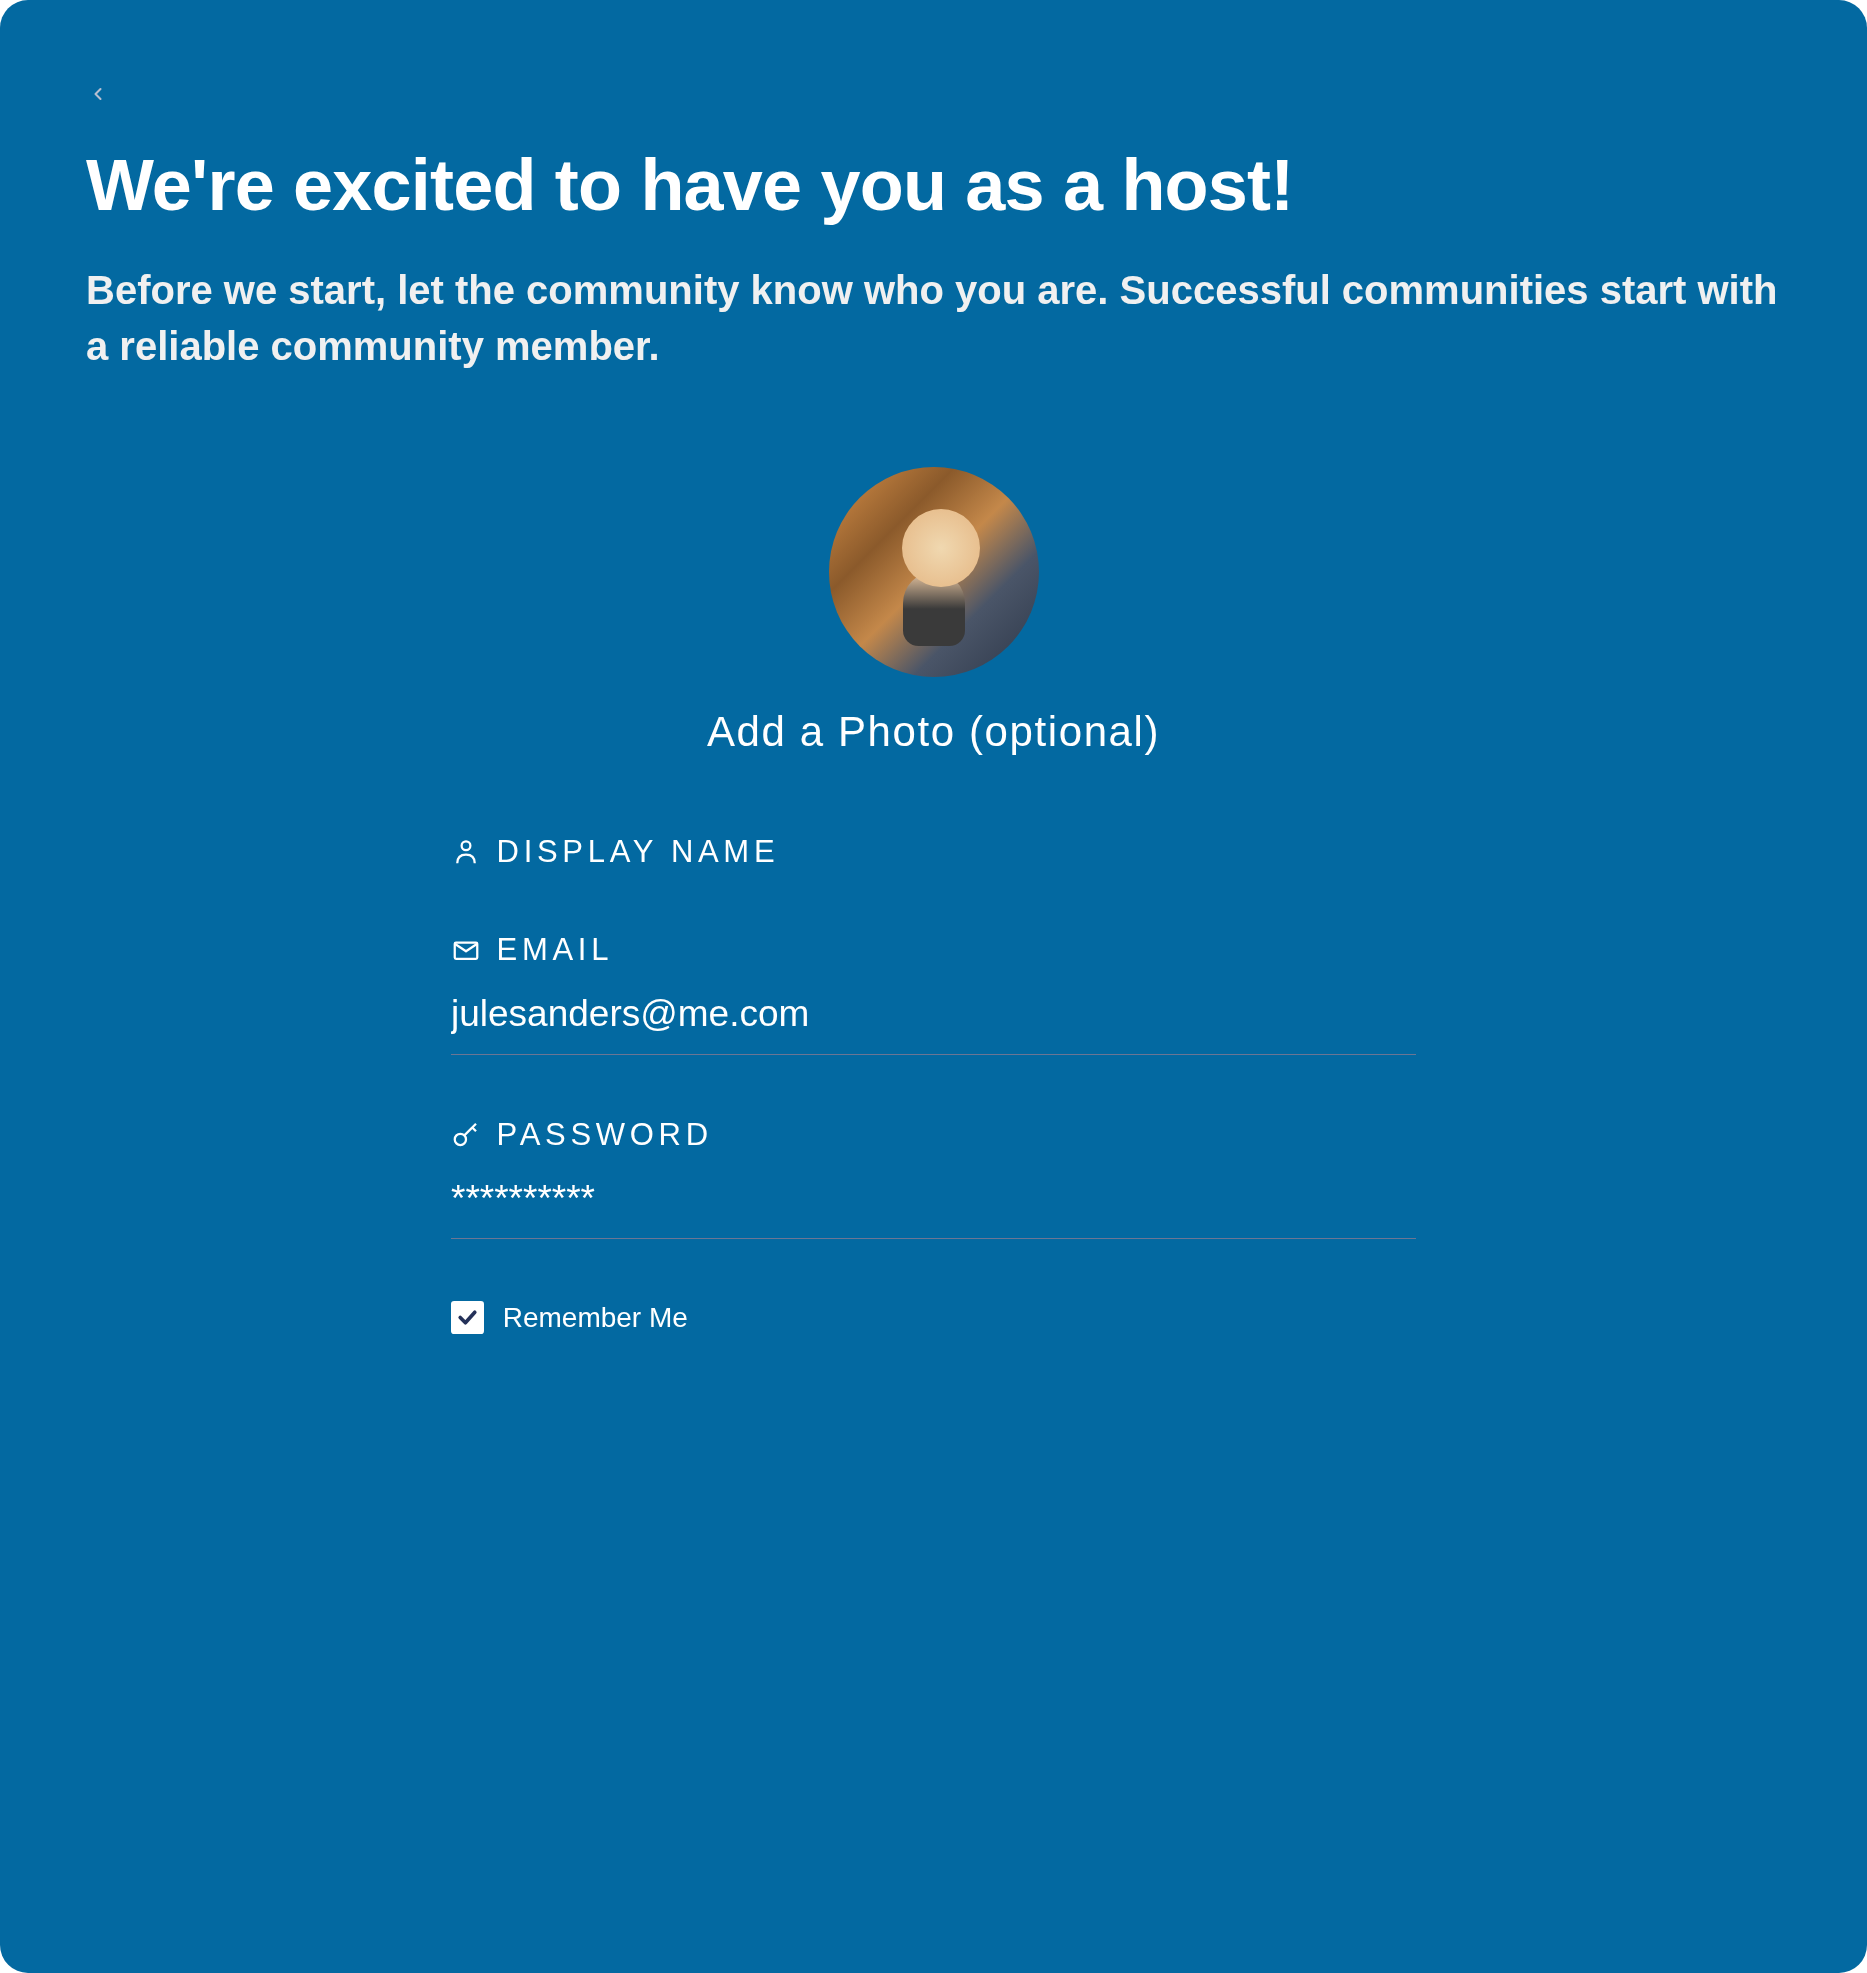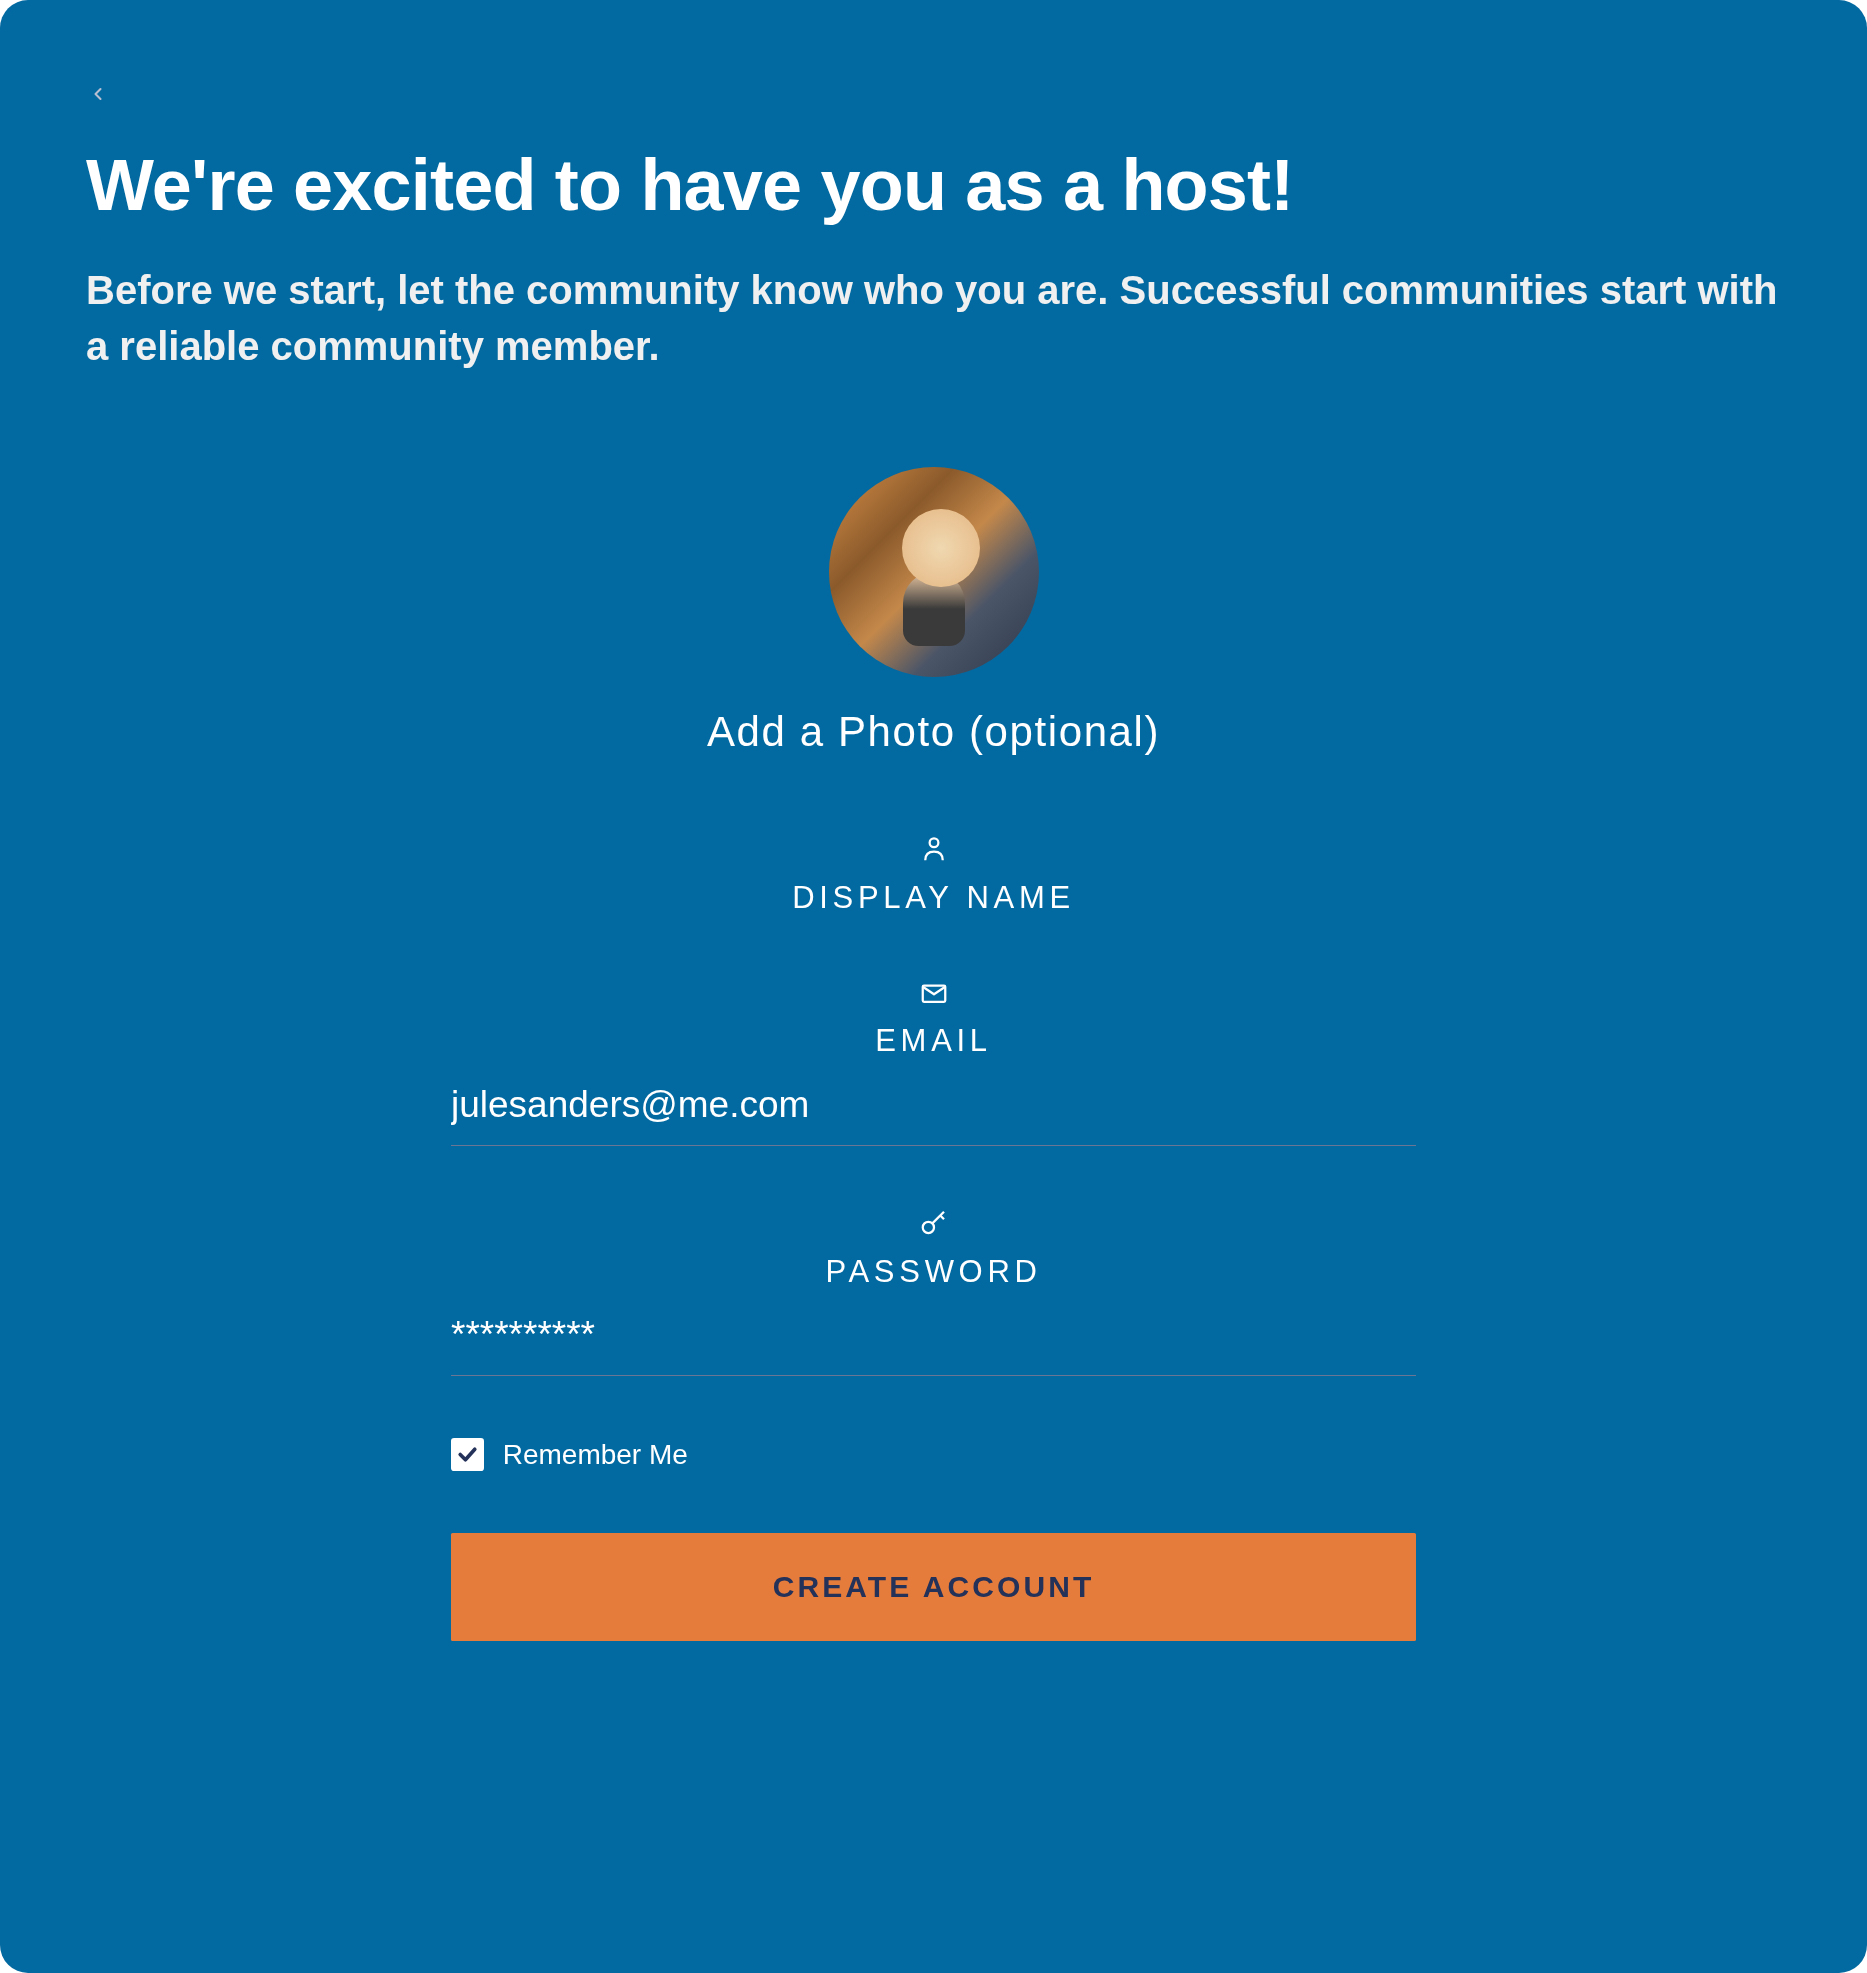--- a/index.html
+++ b/index.html
@@ -114,21 +114,20 @@
     
     .field-label {
       display: flex;
       align-items: center;
       gap: 15.6px;
       font-size: 31px;
       color: #ffffff;
       letter-spacing: 4.7px;
       margin-bottom: 18.7px;
       font-weight: 400;
-      flex-direction: column;
     }
     
     .field-label svg {
       width: 30px;
       height: 30px;
       flex-shrink: 0;
     }
     
     .field-input {
       width: 100%;
@@ -245,18 +244,17 @@
     
     <div class="checkbox-row">
       <div class="checkbox">
         <svg viewBox="0 0 24 24" fill="none" stroke="#243159" stroke-width="3.5" stroke-linecap="round" stroke-linejoin="round">
           <polyline points="5 12 10 17 19 7"></polyline>
         </svg>
       </div>
       <span class="checkbox-label">Remember Me</span>
     </div>
     
-    <button class="submit-button">CREATE ACCOUNT</button>
     
   </div>
   
 </div>
 
 
 </body></html>

